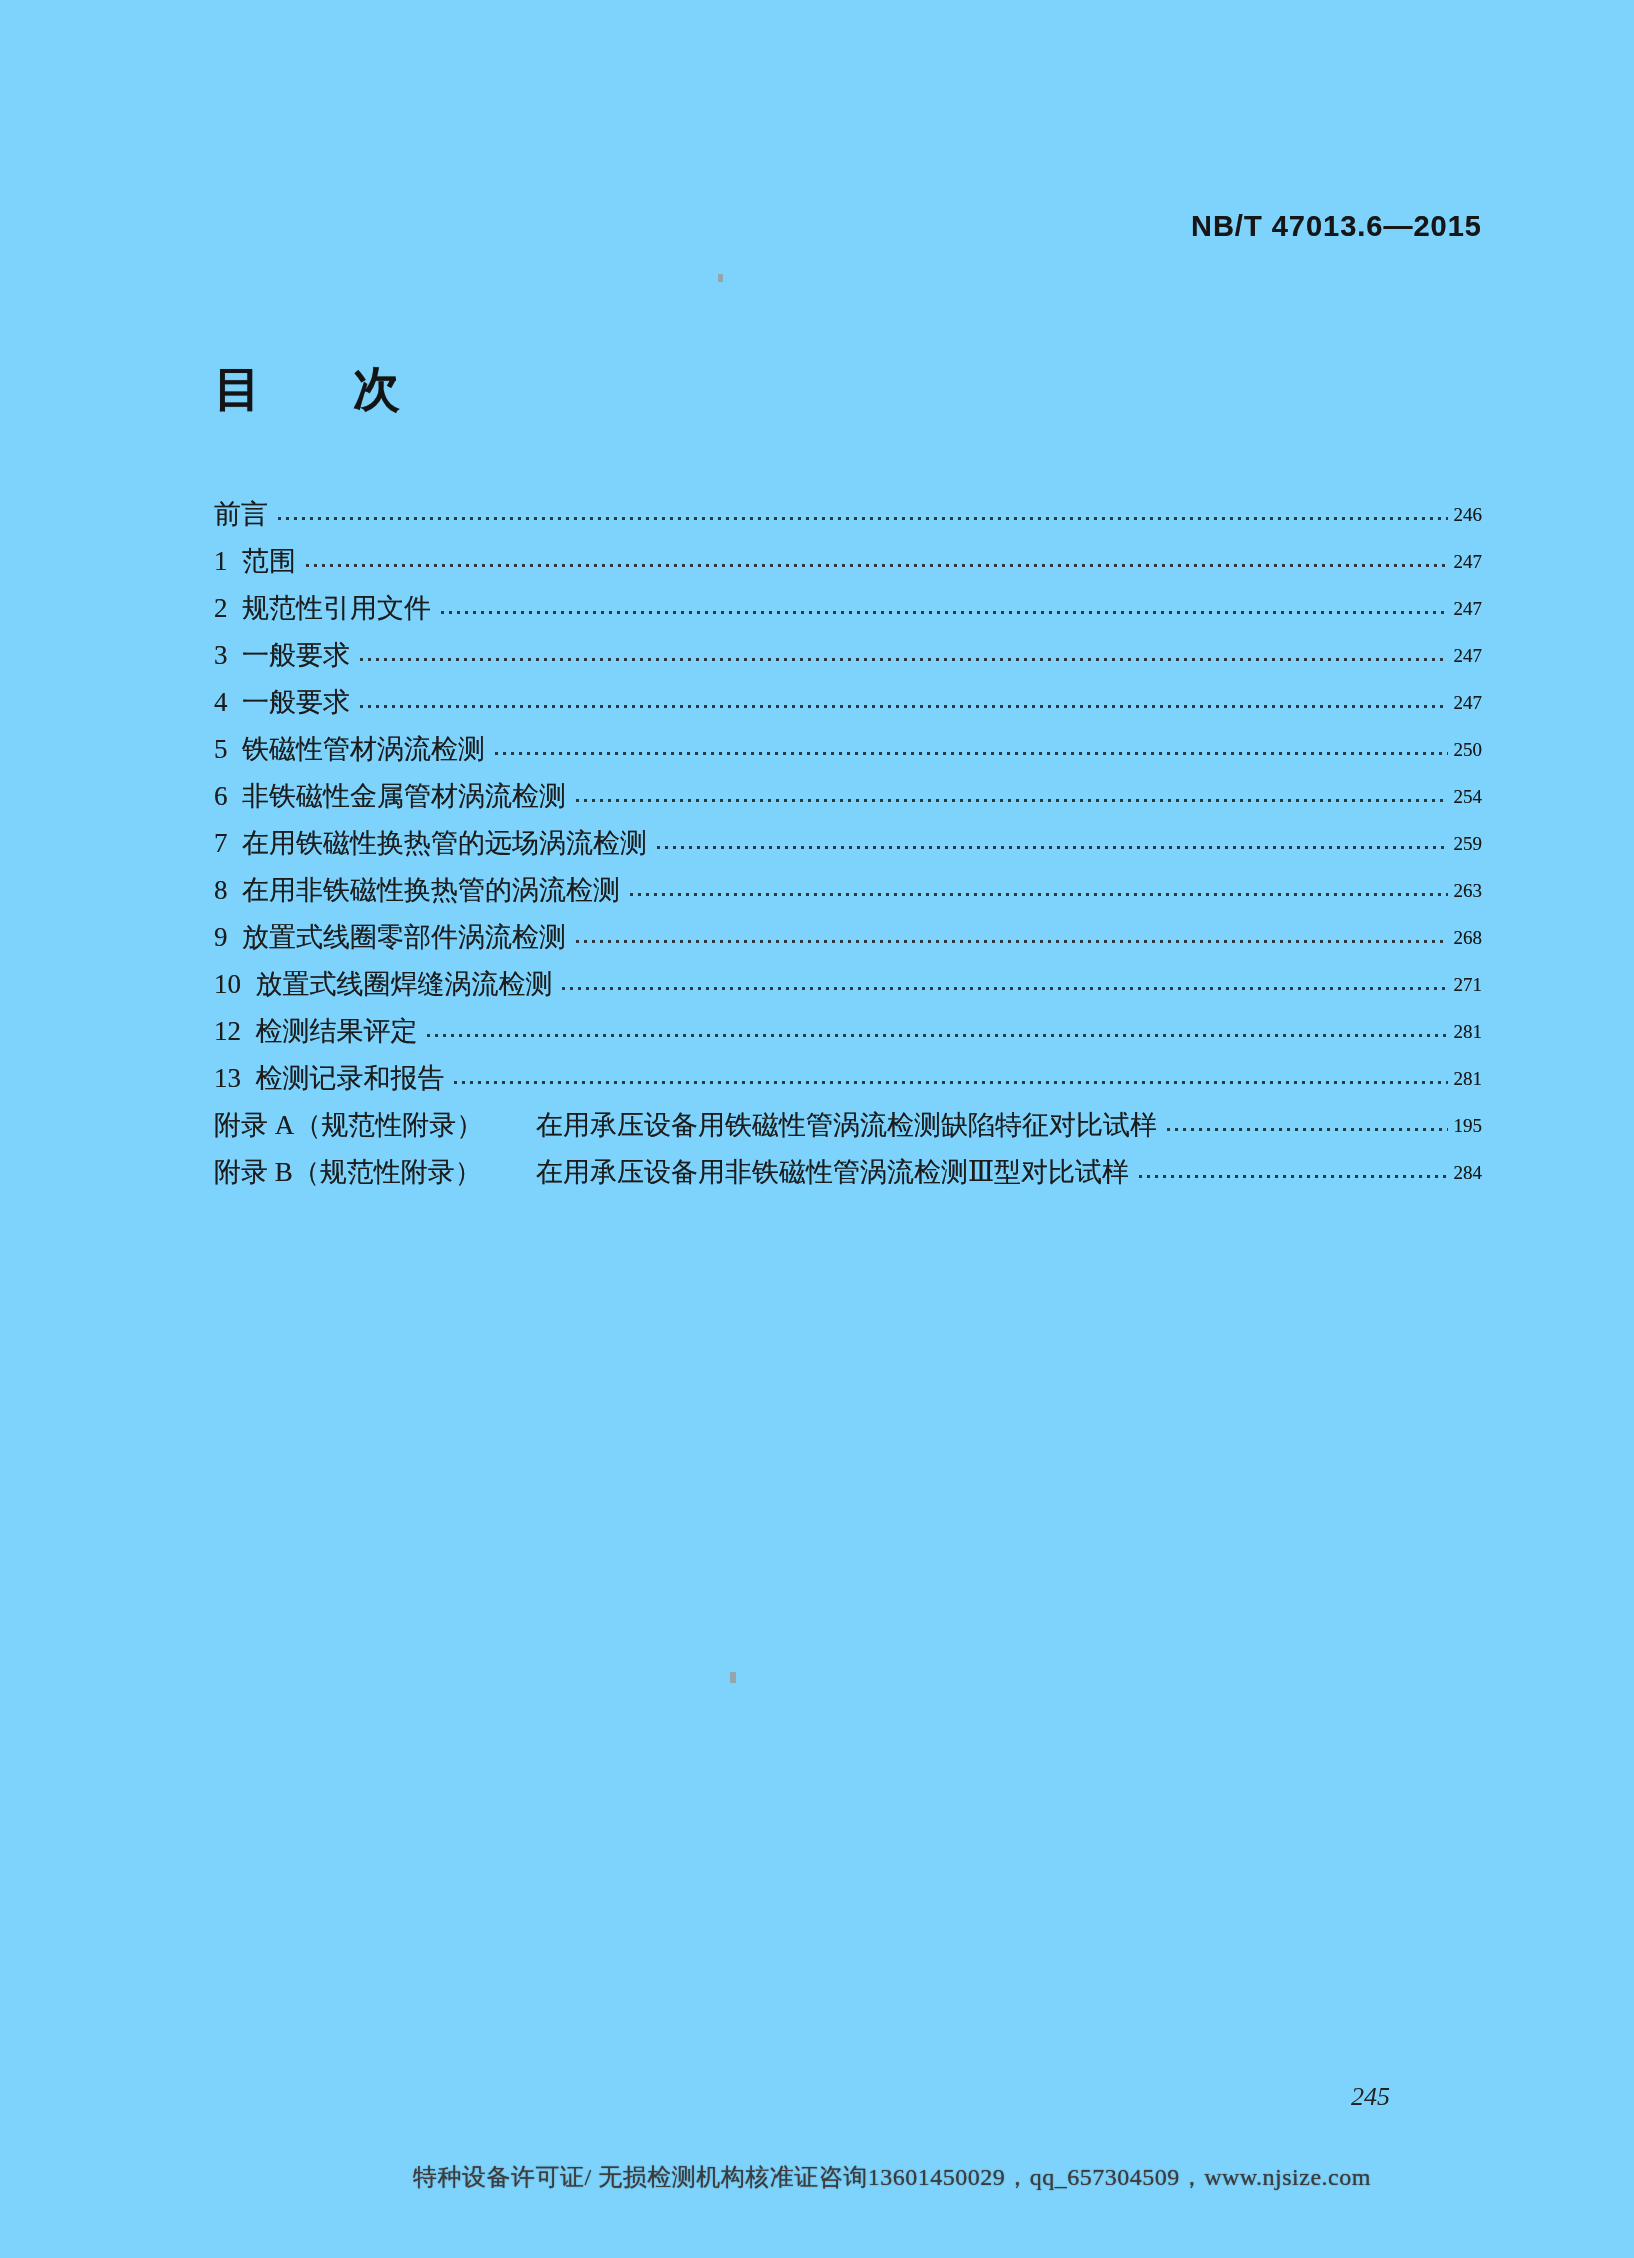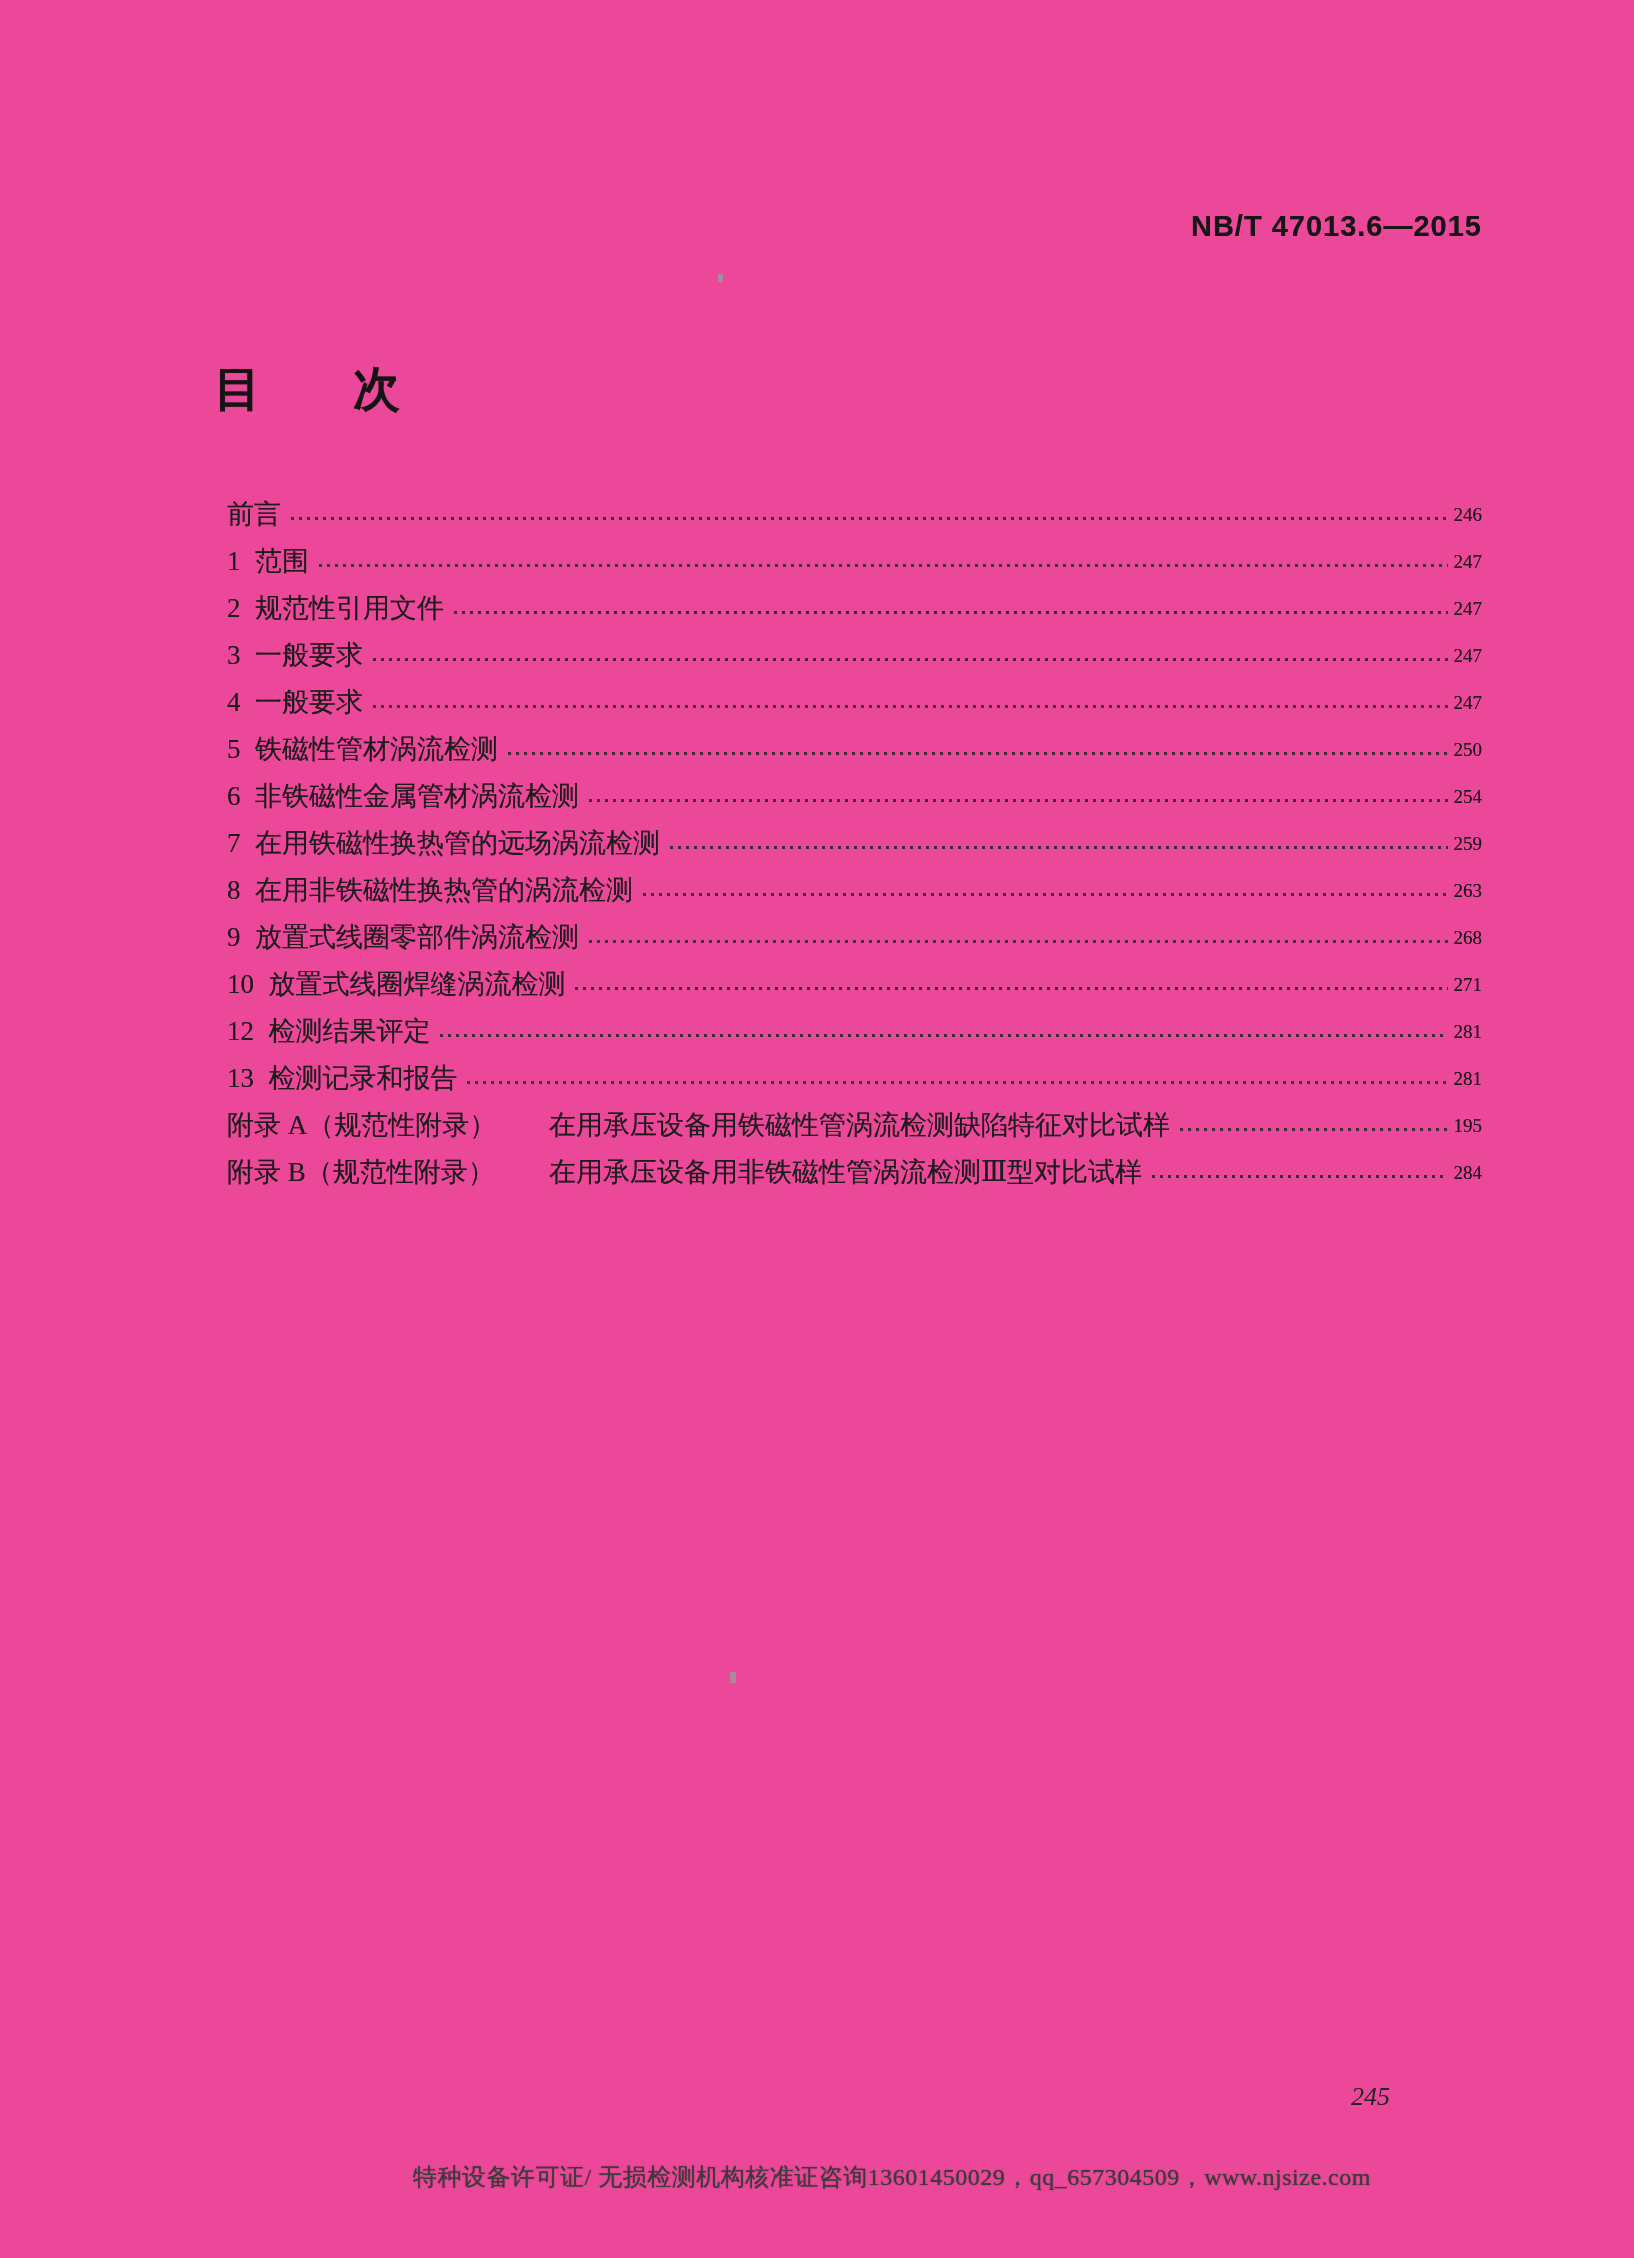--- a/index.html
+++ b/index.html
@@ -4,21 +4,21 @@
 <style>
   html, body {
     margin: 0;
     padding: 0;
     background: #ffffff;
   }
   .page {
     position: relative;
     width: 1635px;
     height: 2258px;
-    background: #ec4899;
+    background: #7dd3fc;
     overflow: hidden;
     font-family: "Liberation Serif", "DejaVu Serif", serif;
     color: #1b1b1b;
   }
   
   .std-no {
     position: absolute;
     top: 210px;
     right: 153px;
     font-family: "Liberation Sans", "DejaVu Sans", sans-serif;
@@ -45,21 +45,20 @@
     position: absolute;
     top: 484px;
     left: 214px;
     width: 1268px;
   }
   .toc-row {
     display: flex;
     align-items: flex-end;
     height: 47px;
     white-space: nowrap;
-    margin-left: 13px;
   }
   .toc-row .prefix,
   .toc-row .title {
     font-size: 27px;
     line-height: 33px;
     color: #1c1c1c;
     text-shadow: 0 0 0.6px rgba(0,0,0,0.45);
   }
   .toc-row .prefix { padding-right: 14.5px; }
   .toc-row .prefix:empty { padding-right: 0; }

